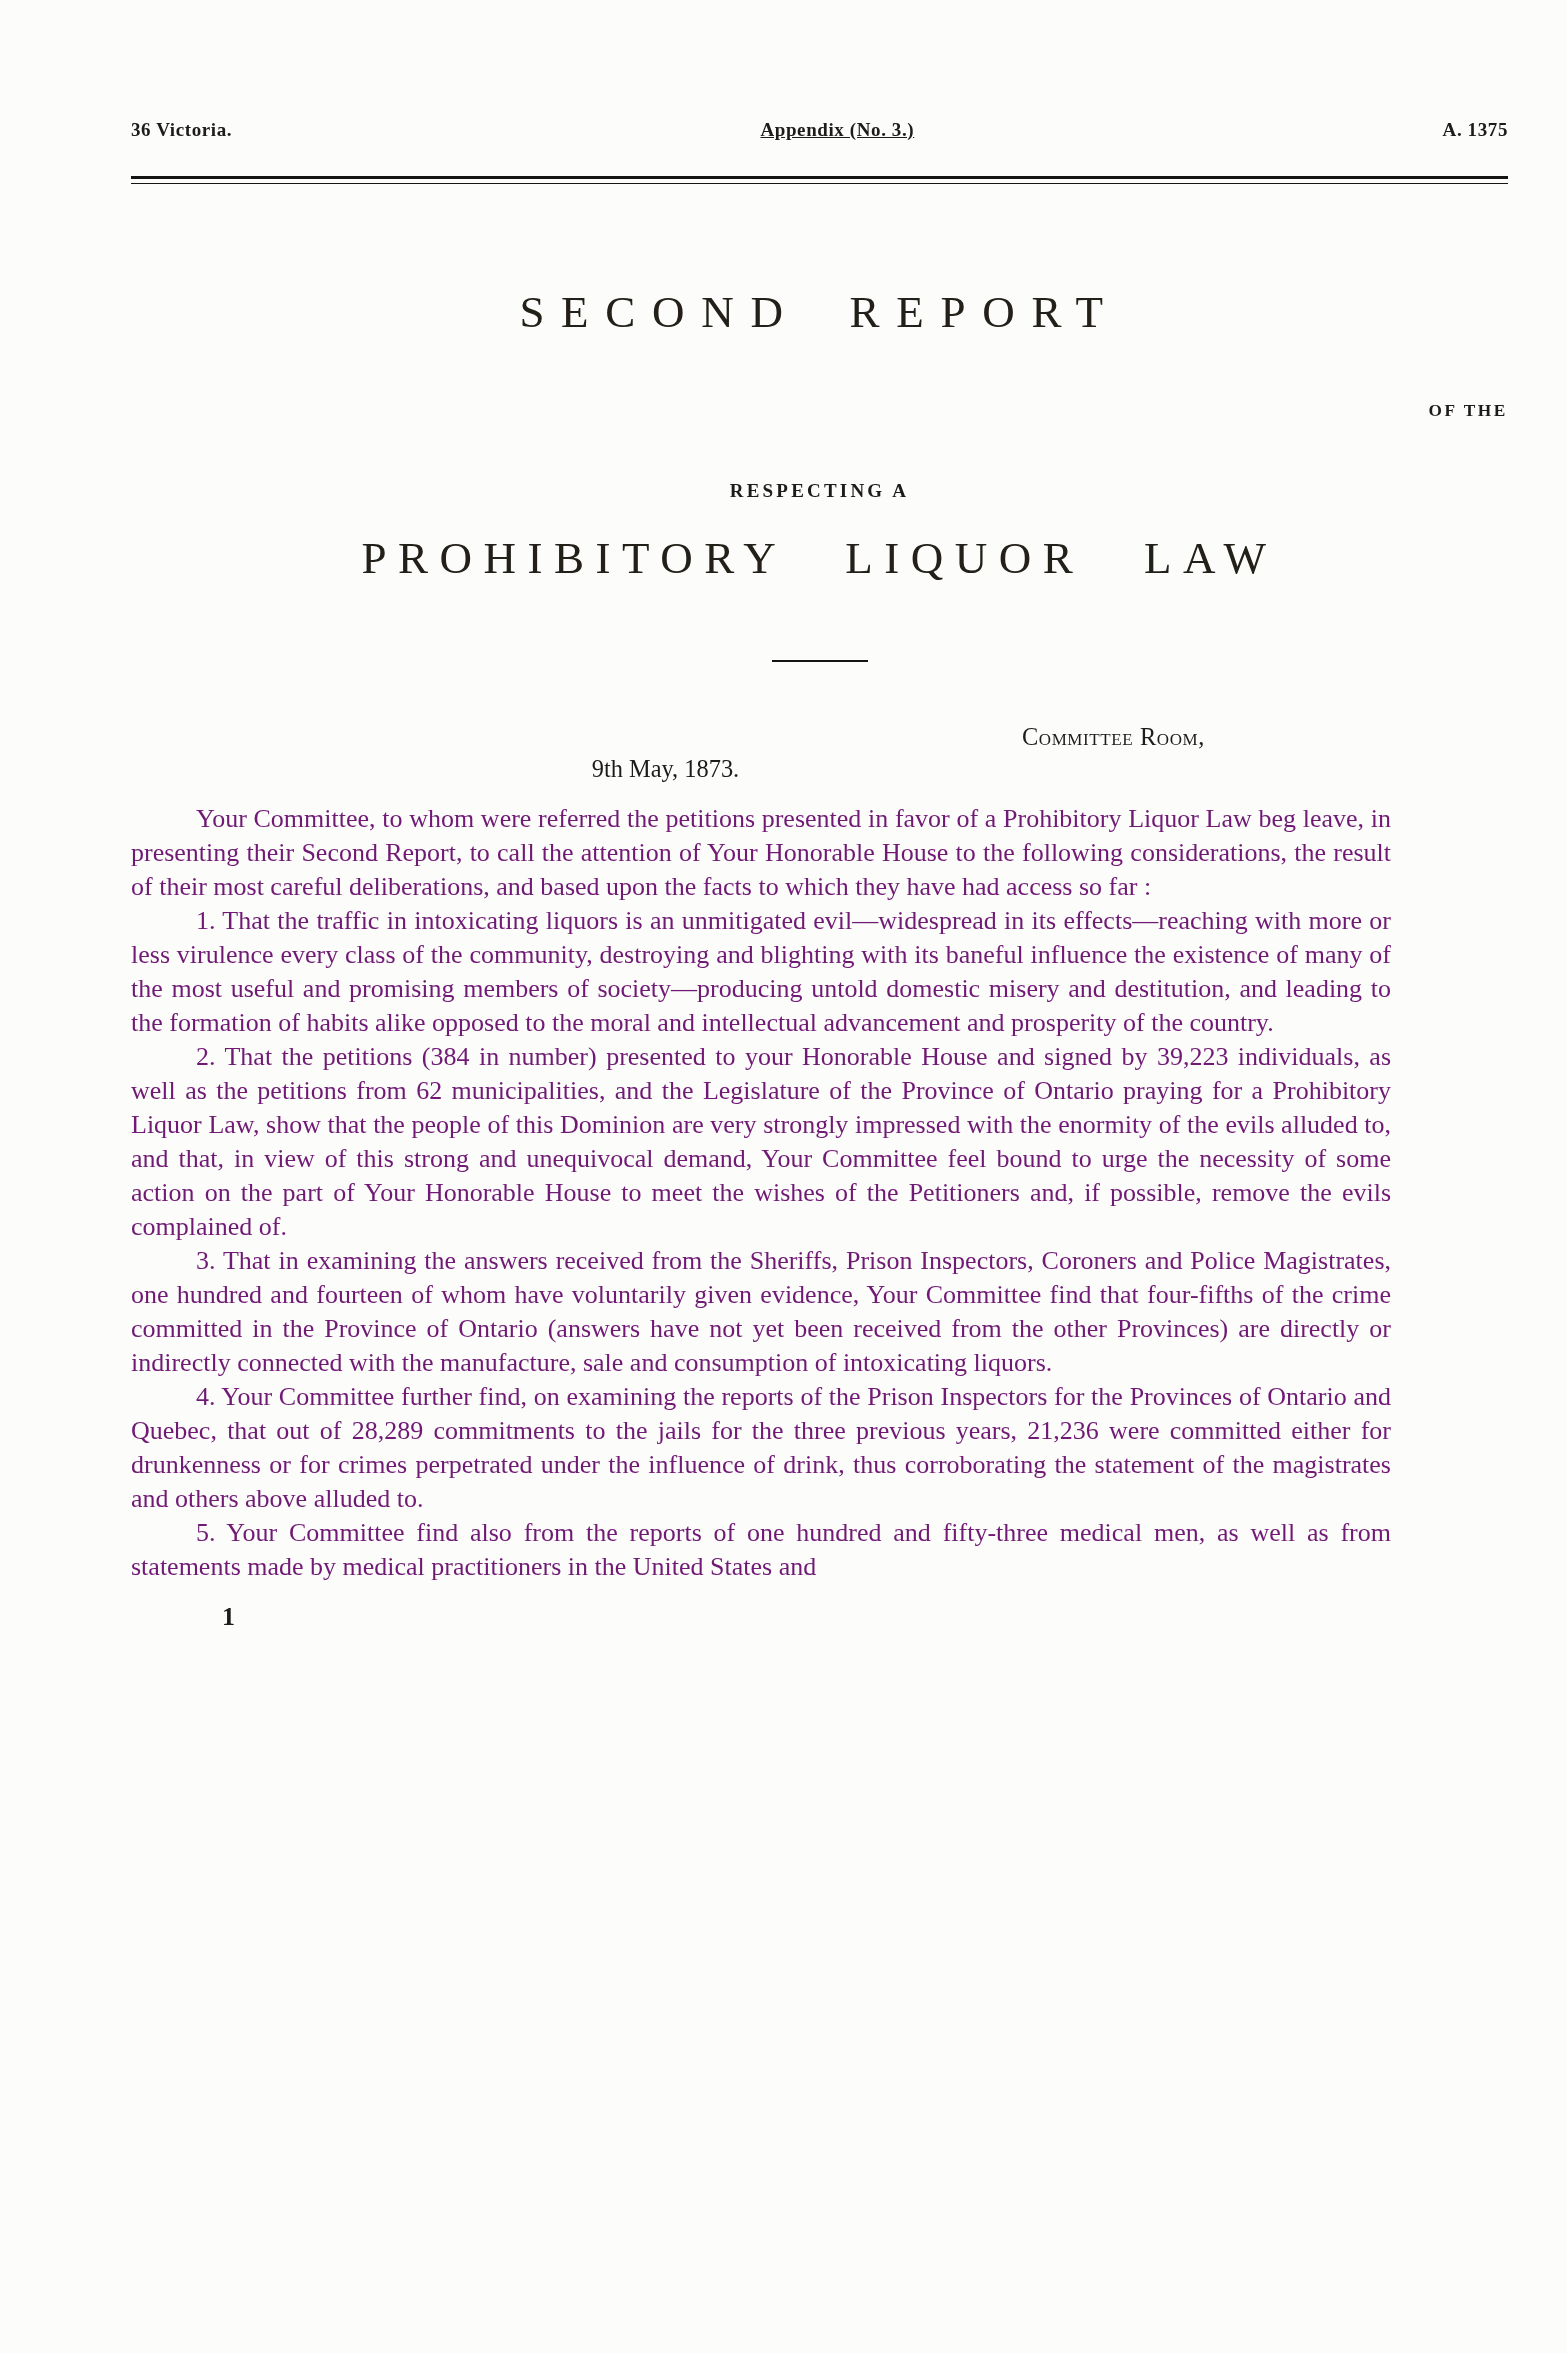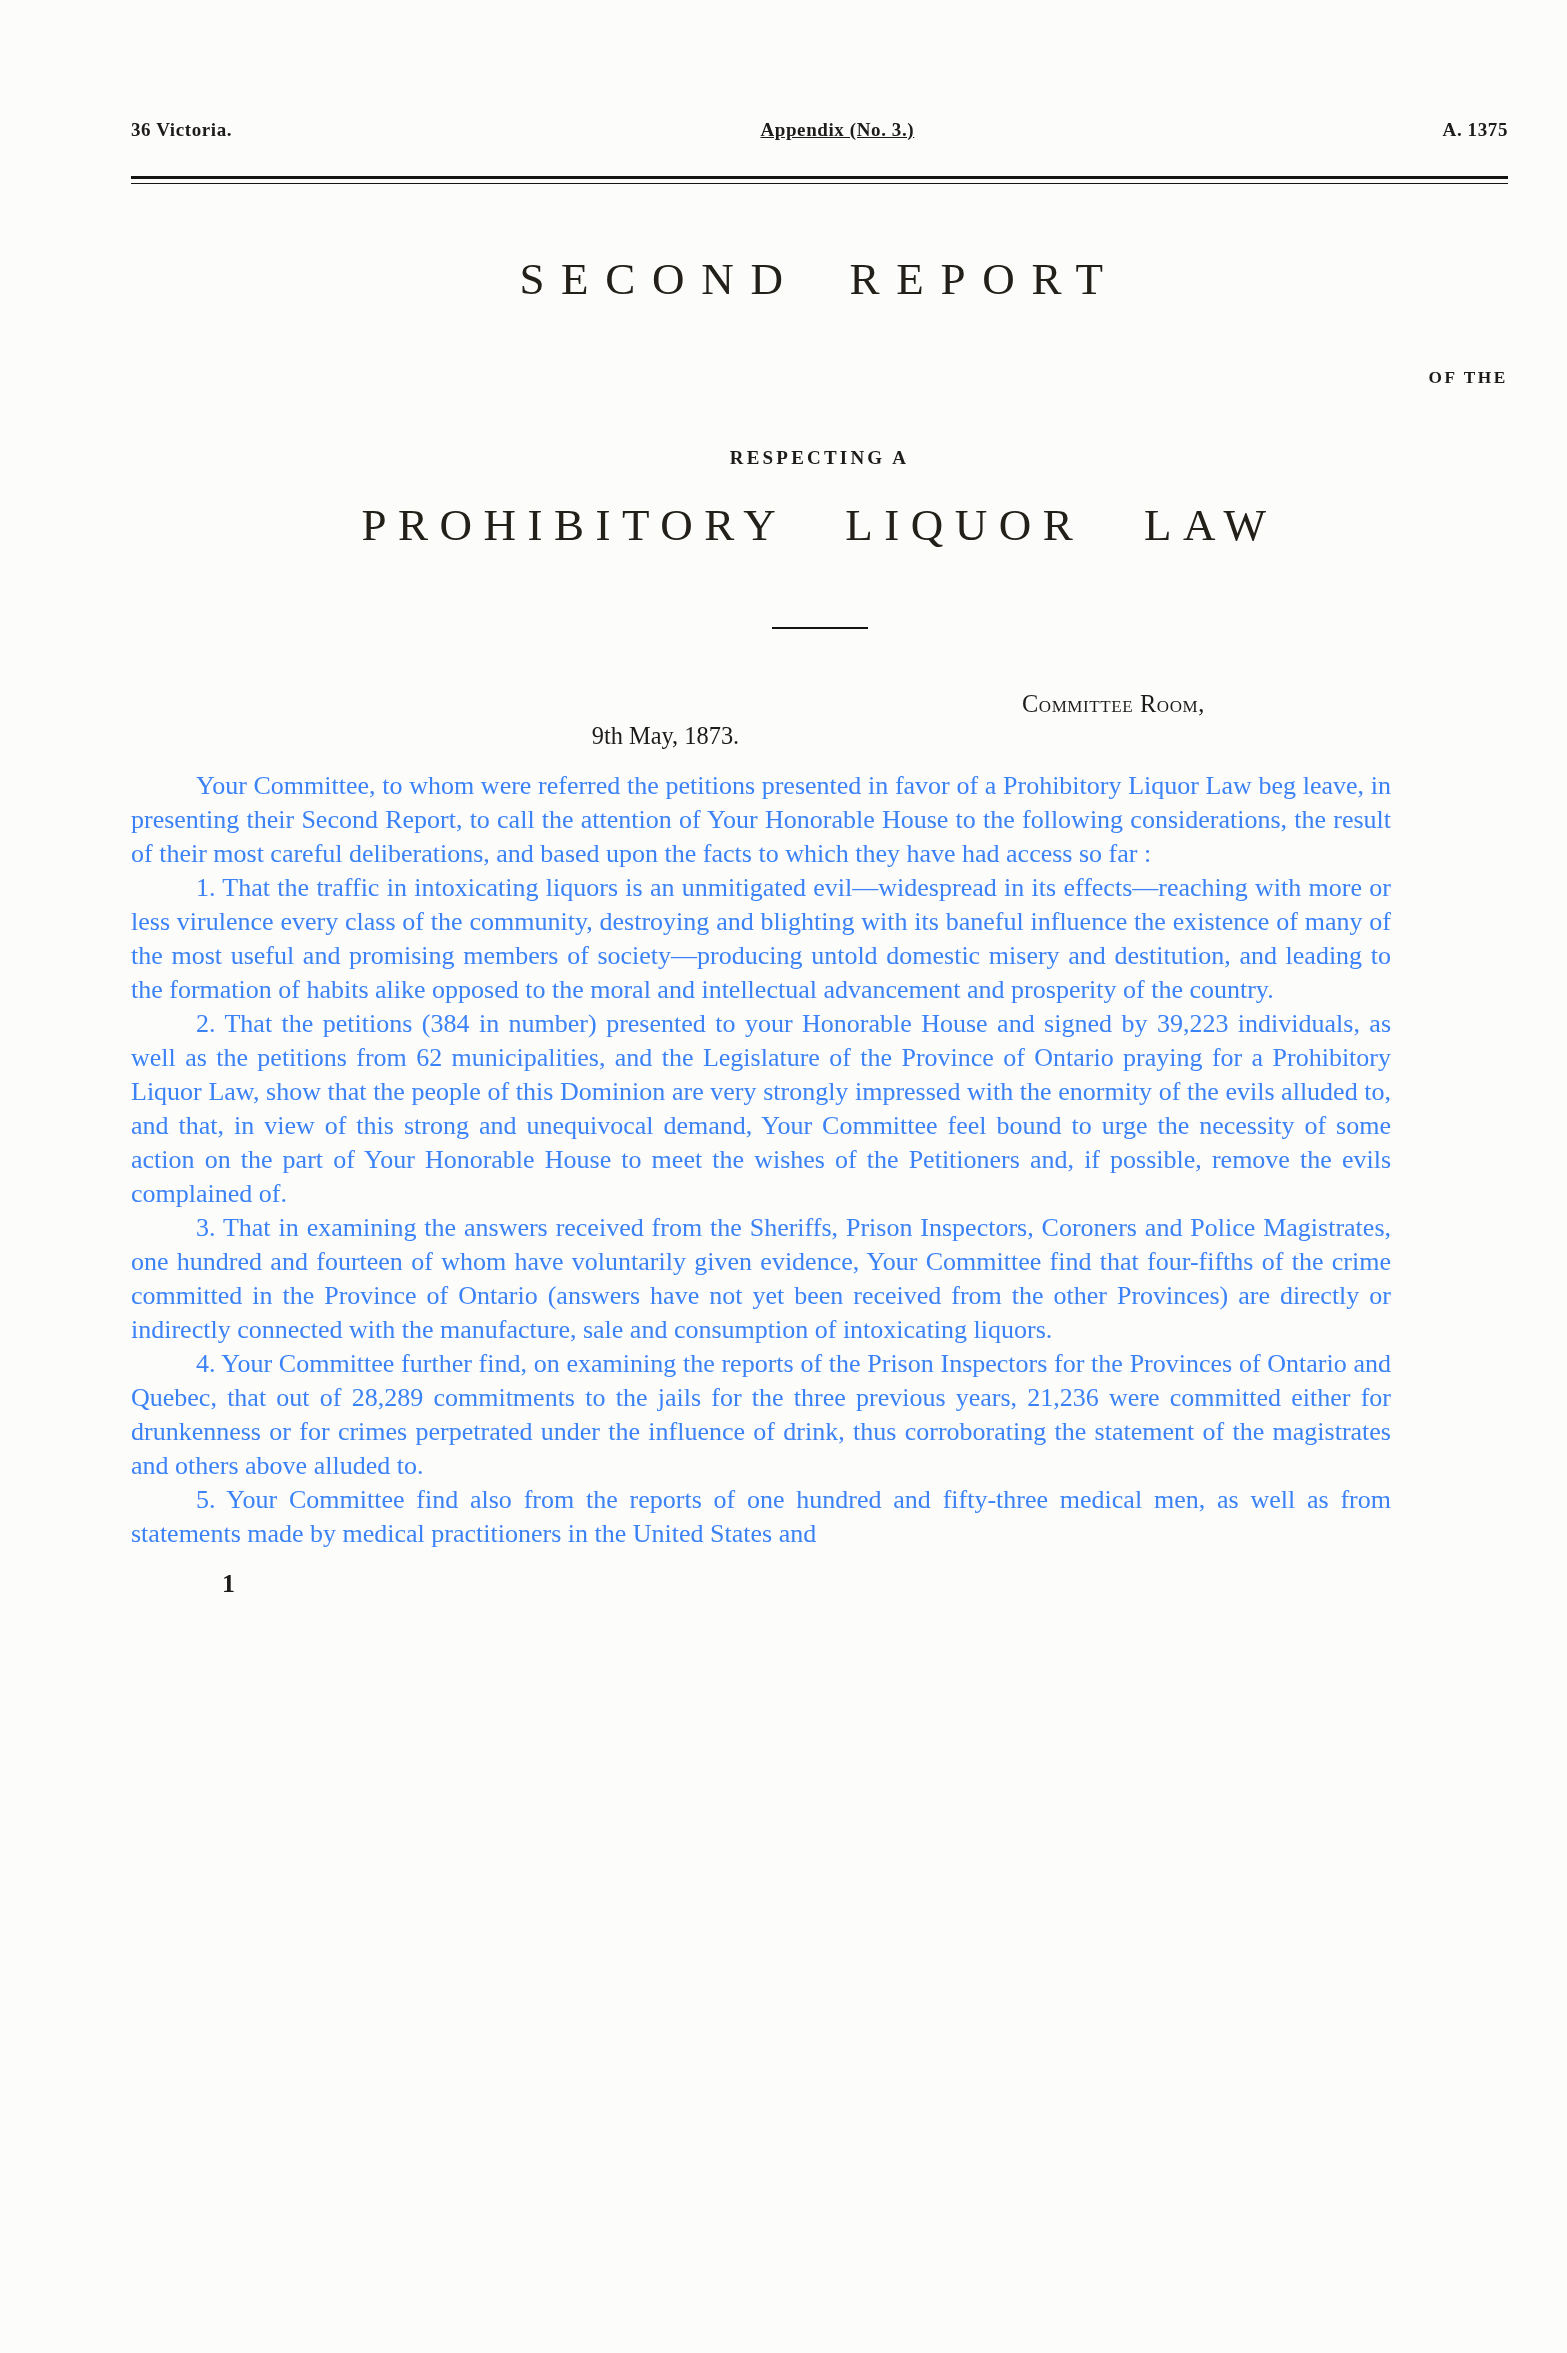--- a/index.html
+++ b/index.html
@@ -30,21 +30,21 @@
   }
   .running-head .center { flex: 1; text-align: center; text-decoration: underline; }
   .double-rule {
     margin-top: 35px;
     height: 3.8px;
     border-top: 3.8px solid #161412;
     border-bottom: 1.9px solid #161412;
   }
   
   .report-title {
-    margin-top: 69px;
+    margin-top: 102px;
     text-align: center;
     font-size: 45px;
     letter-spacing: 16.7px;
     word-spacing: 22px;
     color: #222018;
   }
   .of-the {
     margin-top: 63px;
     text-align: right;
     font-size: 17.3px;
@@ -101,21 +101,21 @@
   }
   .dateline .place { font-variant: small-caps; letter-spacing: 0.6px; }
   .dateline .date { padding-right: 5.1px; text-align: center; }
   
   .body-text {
     margin-top: 16.7px;
     width: 1260px;
     font-size: 26px;
     line-height: 34px;
     text-align: justify;
-    color: #3b82f6;
+    color: #701a75;
   }
   .body-text p {
     margin: 0;
     text-indent: 65px;
   }
   
   .page-number {
     margin-top: 18px;
     margin-left: 91px;
     font-size: 26px;

